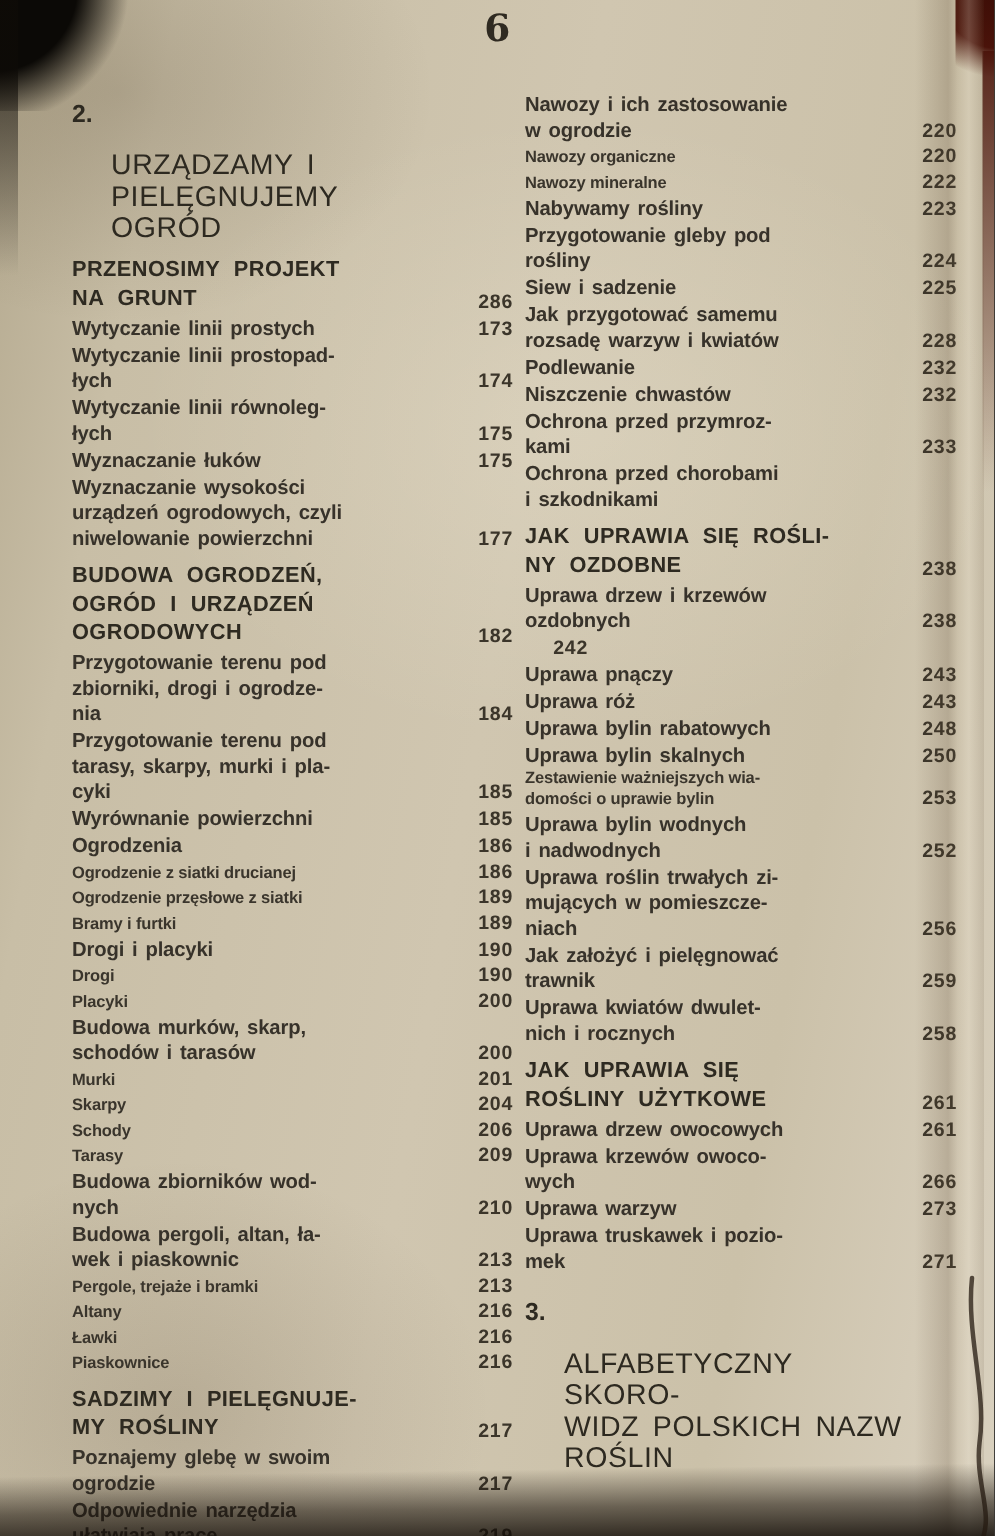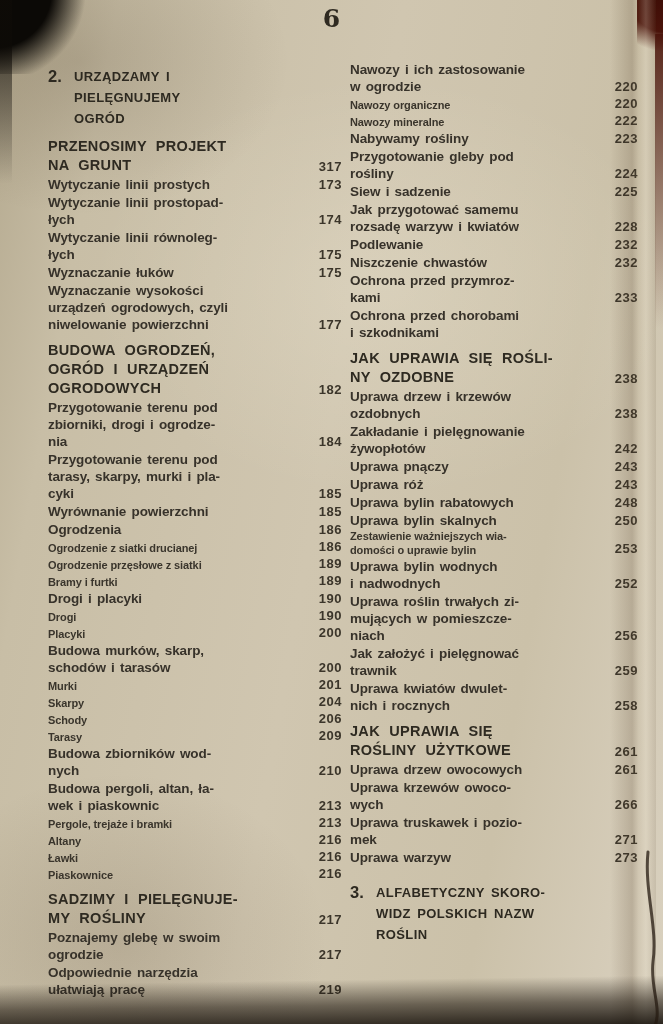--- a/index.html
+++ b/index.html
@@ -29,21 +29,21 @@
   .row { display:flex; align-items:flex-end; }
   .row .label { flex:1 1 auto; white-space:pre-line; }
   .row .pagenum {
     flex:0 0 42px; text-align:right;
     font-size:13px; font-weight:700; color:#3b352a;
     letter-spacing:0.5px; line-height:17px;
   }
 
   .chapter { align-items:flex-start; margin-top:0; }
   .chapter .chap-num { flex:0 0 26px; font-size:16.5px; line-height:21px; font-weight:700; color:#2d2920; }
-  .chapter .label { font-size:13px; line-height:21px; font-weight:700; letter-spacing:0.4px; word-spacing:0.18em; color:#2d2920; }
+  .chapter .label { font-size:19px; line-height:21px; font-weight:400; letter-spacing:0.4px; word-spacing:0.18em; color:#2d2920;margin-top:34px; }
   .chapter .pagenum { flex:0 0 30px; }
   .col-right .chapter { margin-top:16px; }
 
   .section { margin-top:8px; }
   .section .label { font-size:14.5px; line-height:19px; font-weight:700; letter-spacing:0.3px; word-spacing:0.34em; color:#2e2a21; }
 
   .item { margin-top:1px; }
   .item .label { font-size:13.5px; line-height:17px; font-weight:700; letter-spacing:-0.1px; word-spacing:0.12em; color:#37322a; }
 
   .subitem { margin-top:0; }
@@ -89,21 +89,21 @@
       <div class="row chapter">
         <span class="chap-num">2.</span>
         <span class="label">URZĄDZAMY I
 PIELĘGNUJEMY
 OGRÓD</span>
         <span class="pagenum"></span>
       </div>
       <div class="row section">
         <span class="label">PRZENOSIMY PROJEKT
 NA GRUNT</span>
-        <span class="pagenum">317</span>
+        <span class="pagenum">286</span>
       </div>
       <div class="row item">
         <span class="label">Wytyczanie linii prostych</span>
         <span class="pagenum">173</span>
       </div>
       <div class="row item">
         <span class="label">Wytyczanie linii prostopad-
 łych</span>
         <span class="pagenum">174</span>
       </div>
@@ -289,22 +289,20 @@
         <span class="label">JAK UPRAWIA SIĘ ROŚLI-
 NY OZDOBNE</span>
         <span class="pagenum">238</span>
       </div>
       <div class="row item">
         <span class="label">Uprawa drzew i krzewów
 ozdobnych</span>
         <span class="pagenum">238</span>
       </div>
       <div class="row item">
-        <span class="label">Zakładanie i pielęgnowanie
-żywopłotów</span>
         <span class="pagenum">242</span>
       </div>
       <div class="row item">
         <span class="label">Uprawa pnączy</span>
         <span class="pagenum">243</span>
       </div>
       <div class="row item">
         <span class="label">Uprawa róż</span>
         <span class="pagenum">243</span>
       </div>
@@ -350,27 +348,27 @@
       <div class="row item">
         <span class="label">Uprawa drzew owocowych</span>
         <span class="pagenum">261</span>
       </div>
       <div class="row item">
         <span class="label">Uprawa krzewów owoco-
 wych</span>
         <span class="pagenum">266</span>
       </div>
       <div class="row item">
+        <span class="label">Uprawa warzyw</span>
+        <span class="pagenum">273</span>
+      </div>
+      <div class="row item">
         <span class="label">Uprawa truskawek i pozio-
 mek</span>
         <span class="pagenum">271</span>
-      </div>
-      <div class="row item">
-        <span class="label">Uprawa warzyw</span>
-        <span class="pagenum">273</span>
       </div>
       <div class="row chapter">
         <span class="chap-num">3.</span>
         <span class="label">ALFABETYCZNY SKORO-
 WIDZ POLSKICH NAZW
 ROŚLIN</span>
         <span class="pagenum"></span>
       </div>
     </div>
 

